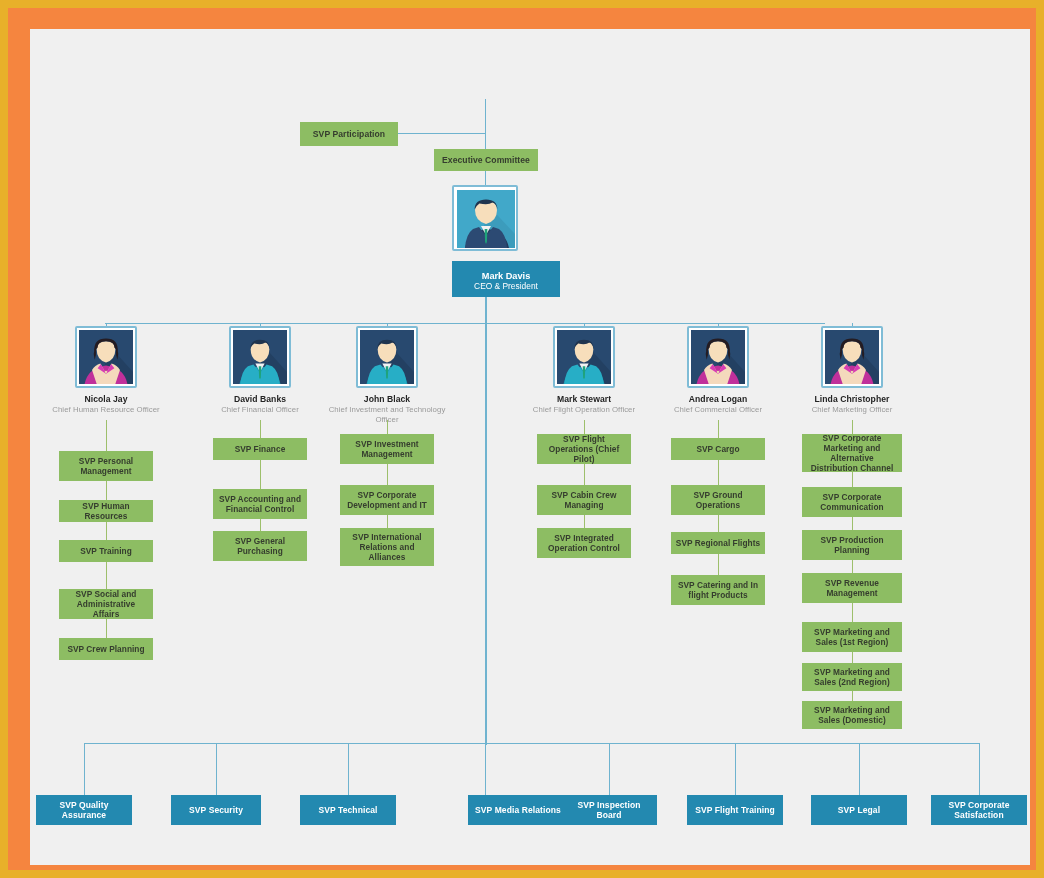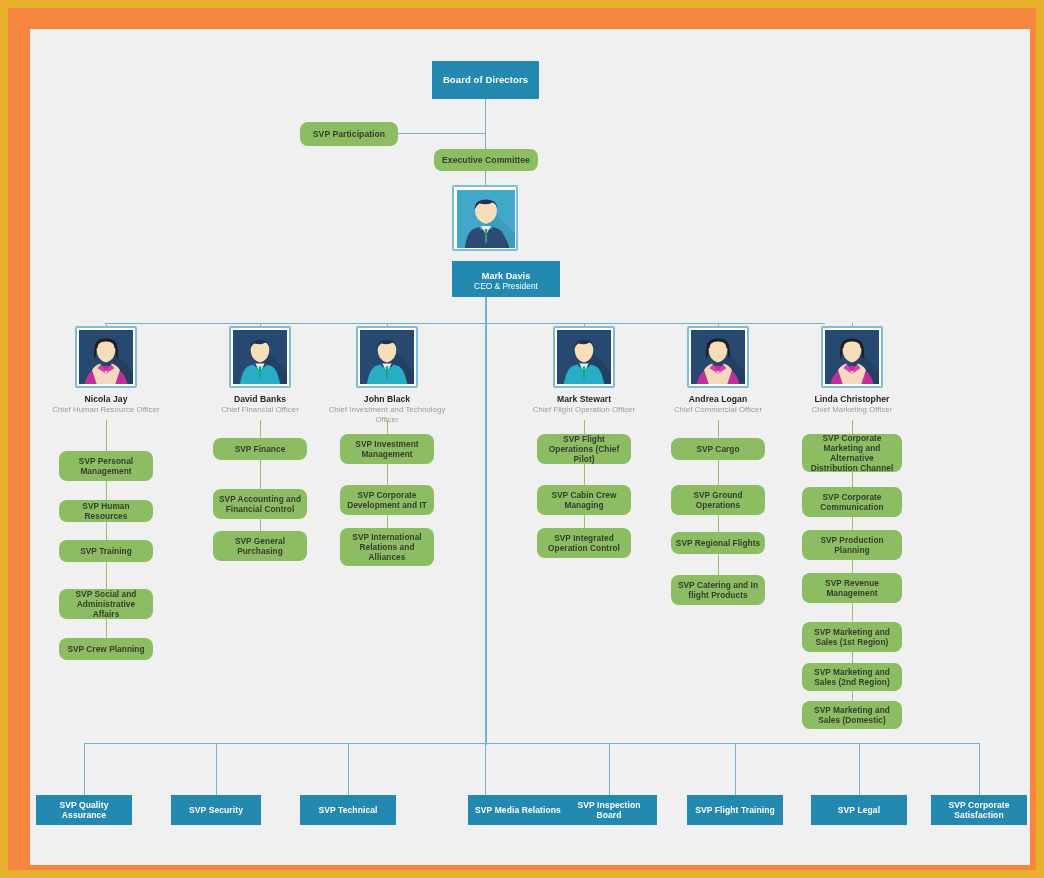--- a/index.html
+++ b/index.html
@@ -46,21 +46,20 @@
     font-weight: bold;
     letter-spacing: .1px;
   }
   .box-green {
     background: #8DBD63;
     color: #353D2E;
     font-size: 8.3px;
     font-weight: bold;
     letter-spacing: .05px;
     padding: 2px 4px;
-    border-radius: 8px;
   }
   .box-top {
     font-size: 9.5px;
   }
   .box-exec { font-size: 8.6px; }
 
   
   .person { position: absolute; }
   .avatar-frame {
     position: absolute; left: 50%; transform: translateX(-50%);
@@ -111,21 +110,20 @@
     z-index: 5;
   }
 </style>
 </head>
 <body>
 
 <div id="frame-outer">
   <div id="frame-inner">
     <div id="canvas">
 
-      <div class="box box-blue box-top" style="left:402px; top:32px; width:107px; height:38px;">Board of Directors</div>
 
       <div class="ln lnv" style="left:455px; top:70px; width:1px; height:52px;"></div>
 
       <div class="box box-green box-exec" style="left:270px; top:93px; width:98px; height:24px;">SVP Participation</div>
 
       <div class="ln lnh" style="left:368px; top:104px; width:88px; height:1px;"></div>
 
       <div class="box box-green box-exec" style="left:404px; top:120px; width:104px; height:22px;">Executive Committee</div>
 
       <div class="ln lnv" style="left:455px; top:142px; width:1px; height:38px;"></div>

